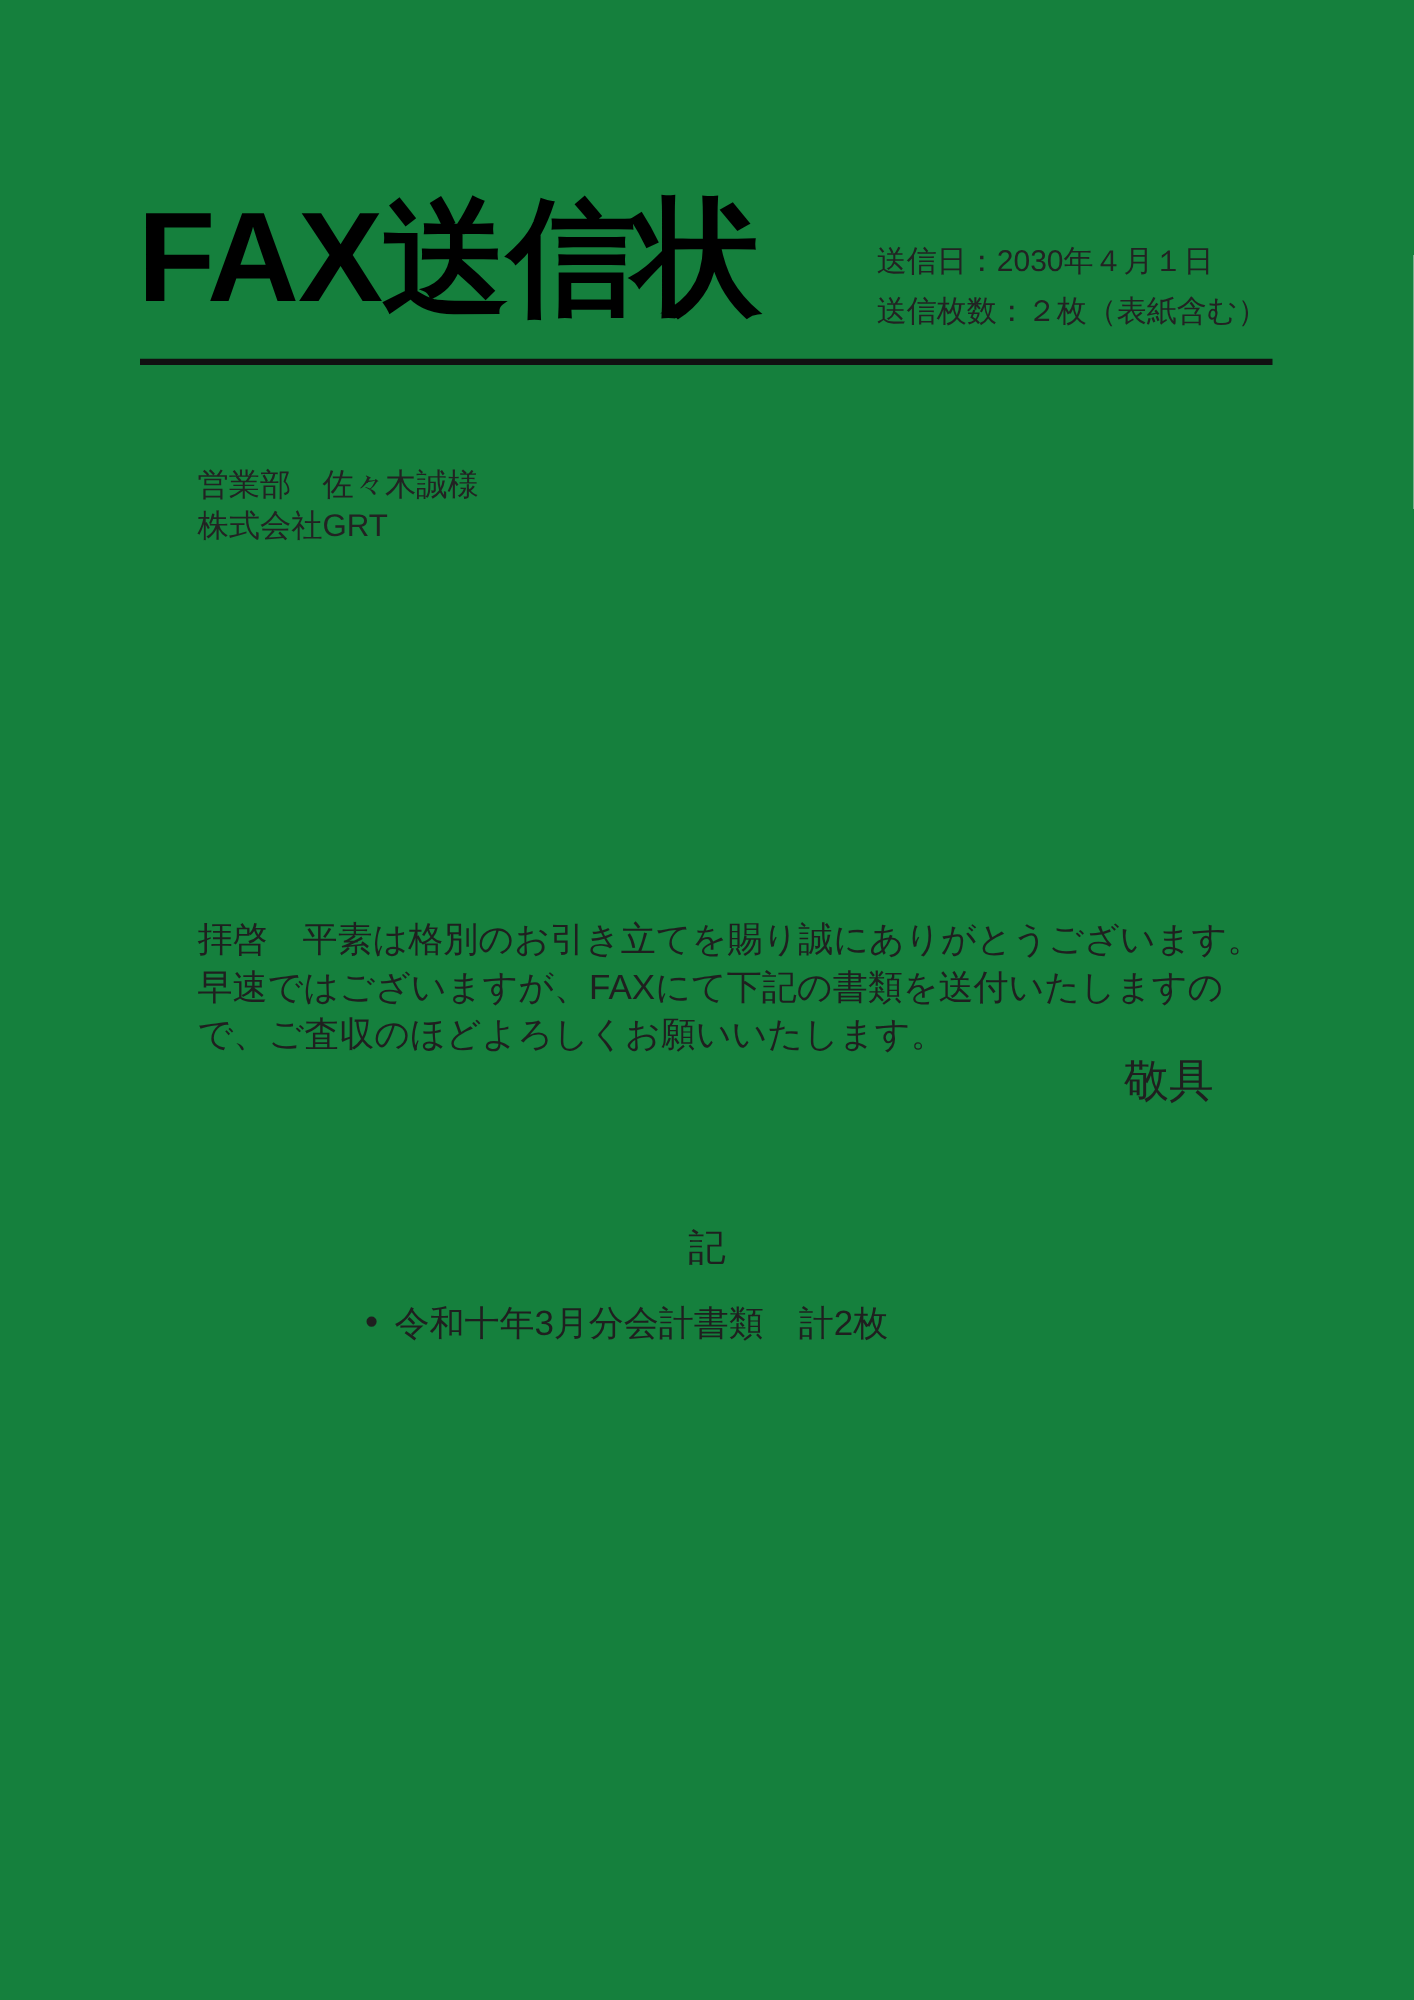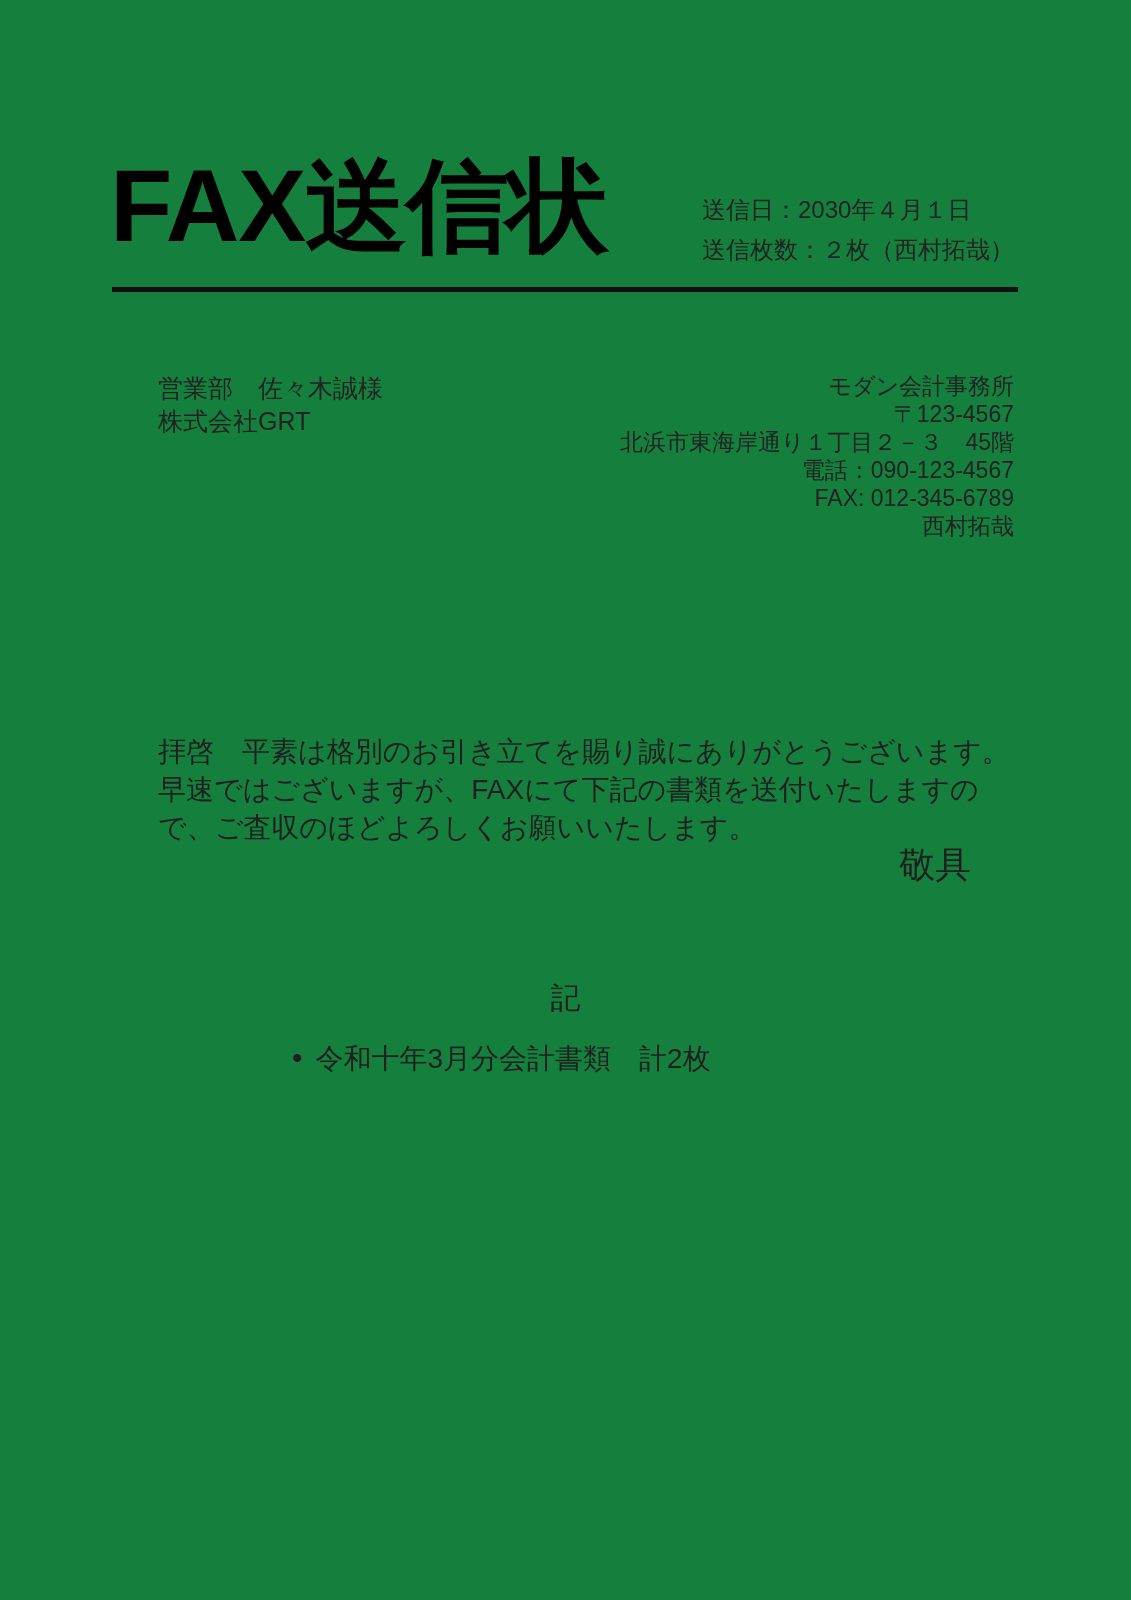--- a/index.html
+++ b/index.html
@@ -111,38 +111,30 @@
 </style>
 </head>
 <body>
 
 <div class="page">
 
   <h1 class="title">FAX送信状</h1>
 
   <div class="meta">
     <div>送信日：2030年４月１日</div>
-    <div>送信枚数：２枚（西村拓哉）</div>
+    <div>送信枚数：２枚（表紙含む）</div>
   </div>
 
   <div class="rule"></div>
 
   <div class="recipient">
     <div>営業部　佐々木誠様</div>
     <div>株式会社GRT</div>
   </div>
 
-  <div class="sender">
-    <div>モダン会計事務所</div>
-    <div>〒123-4567</div>
-    <div>北浜市東海岸通り１丁目２－３　45階</div>
-    <div>電話：090-123-4567</div>
-    <div>FAX: 012-345-6789</div>
-    <div>西村拓哉</div>
-  </div>
 
   <div class="greeting">
     <div>拝啓　平素は格別のお引き立てを賜り誠にありがとうございます。</div>
     <div>早速ではございますが、FAXにて下記の書類を送付いたしますの</div>
     <div>で、ご査収のほどよろしくお願いいたします。</div>
   </div>
 
   <div class="closing">敬具</div>
 
   <div class="notice-heading">記</div>

